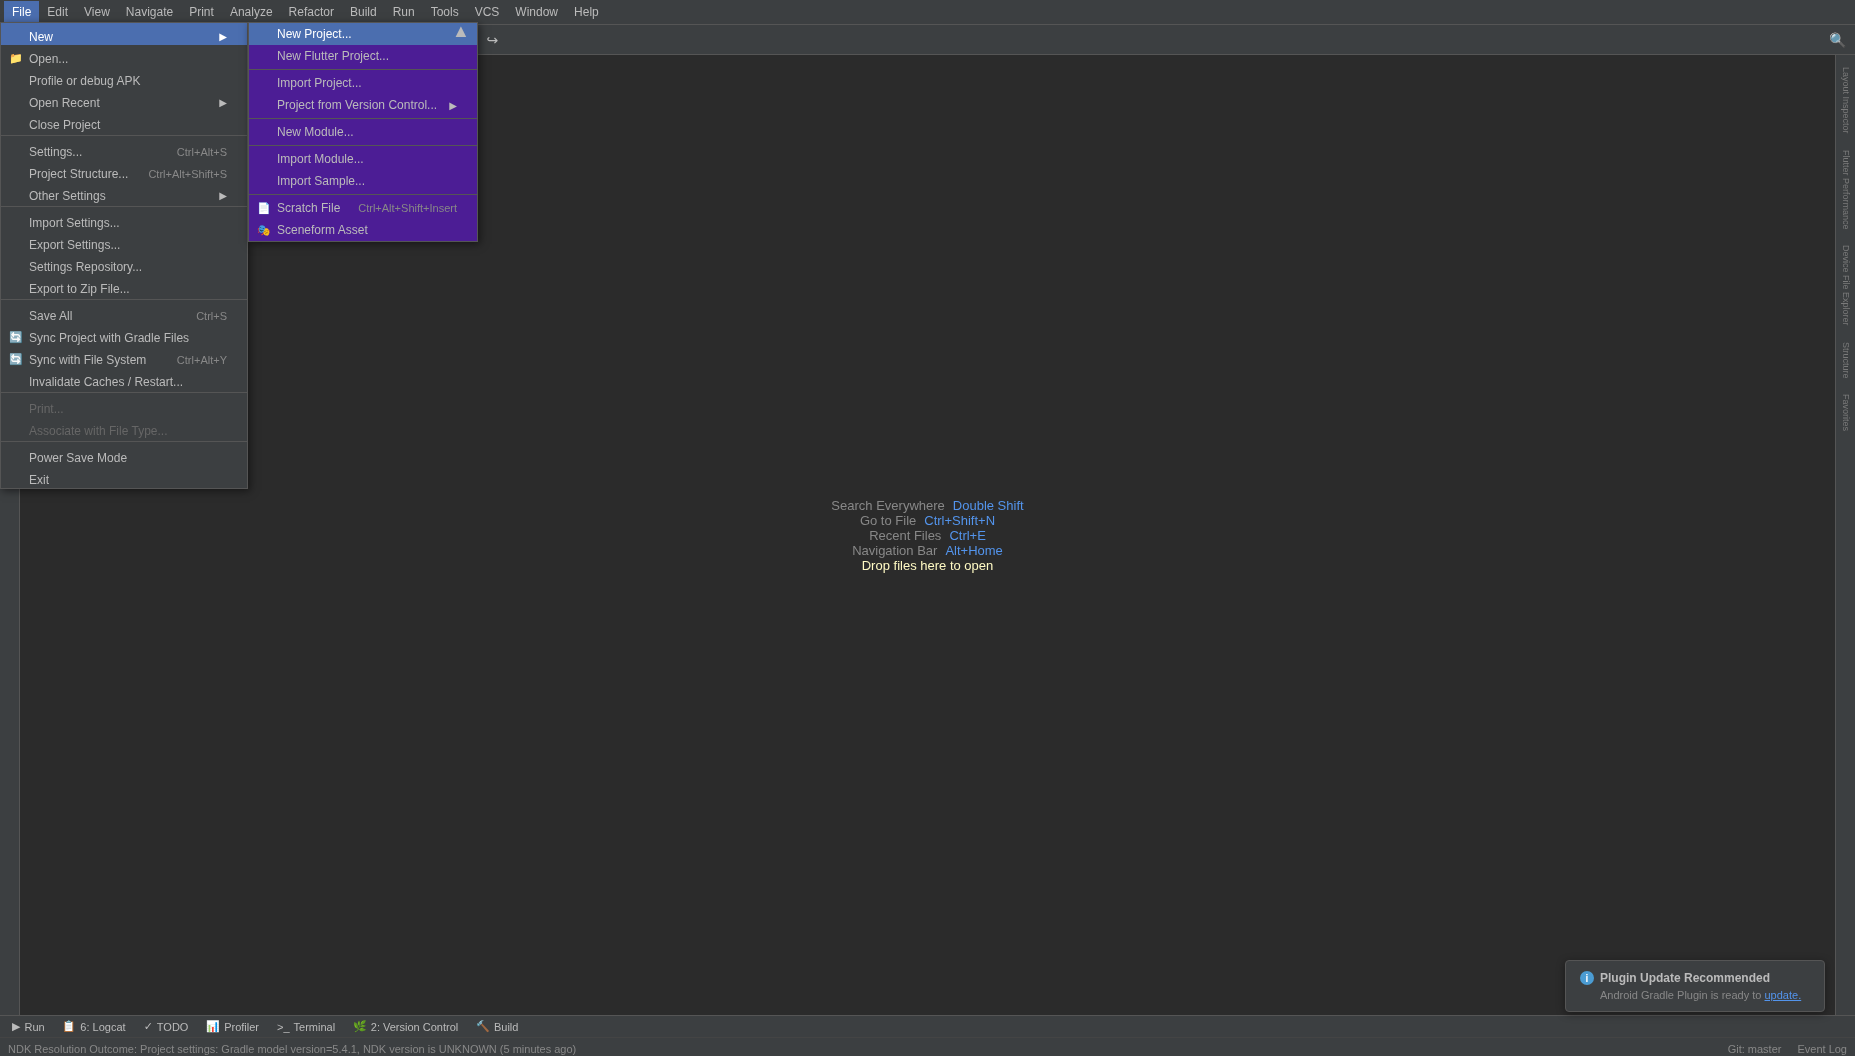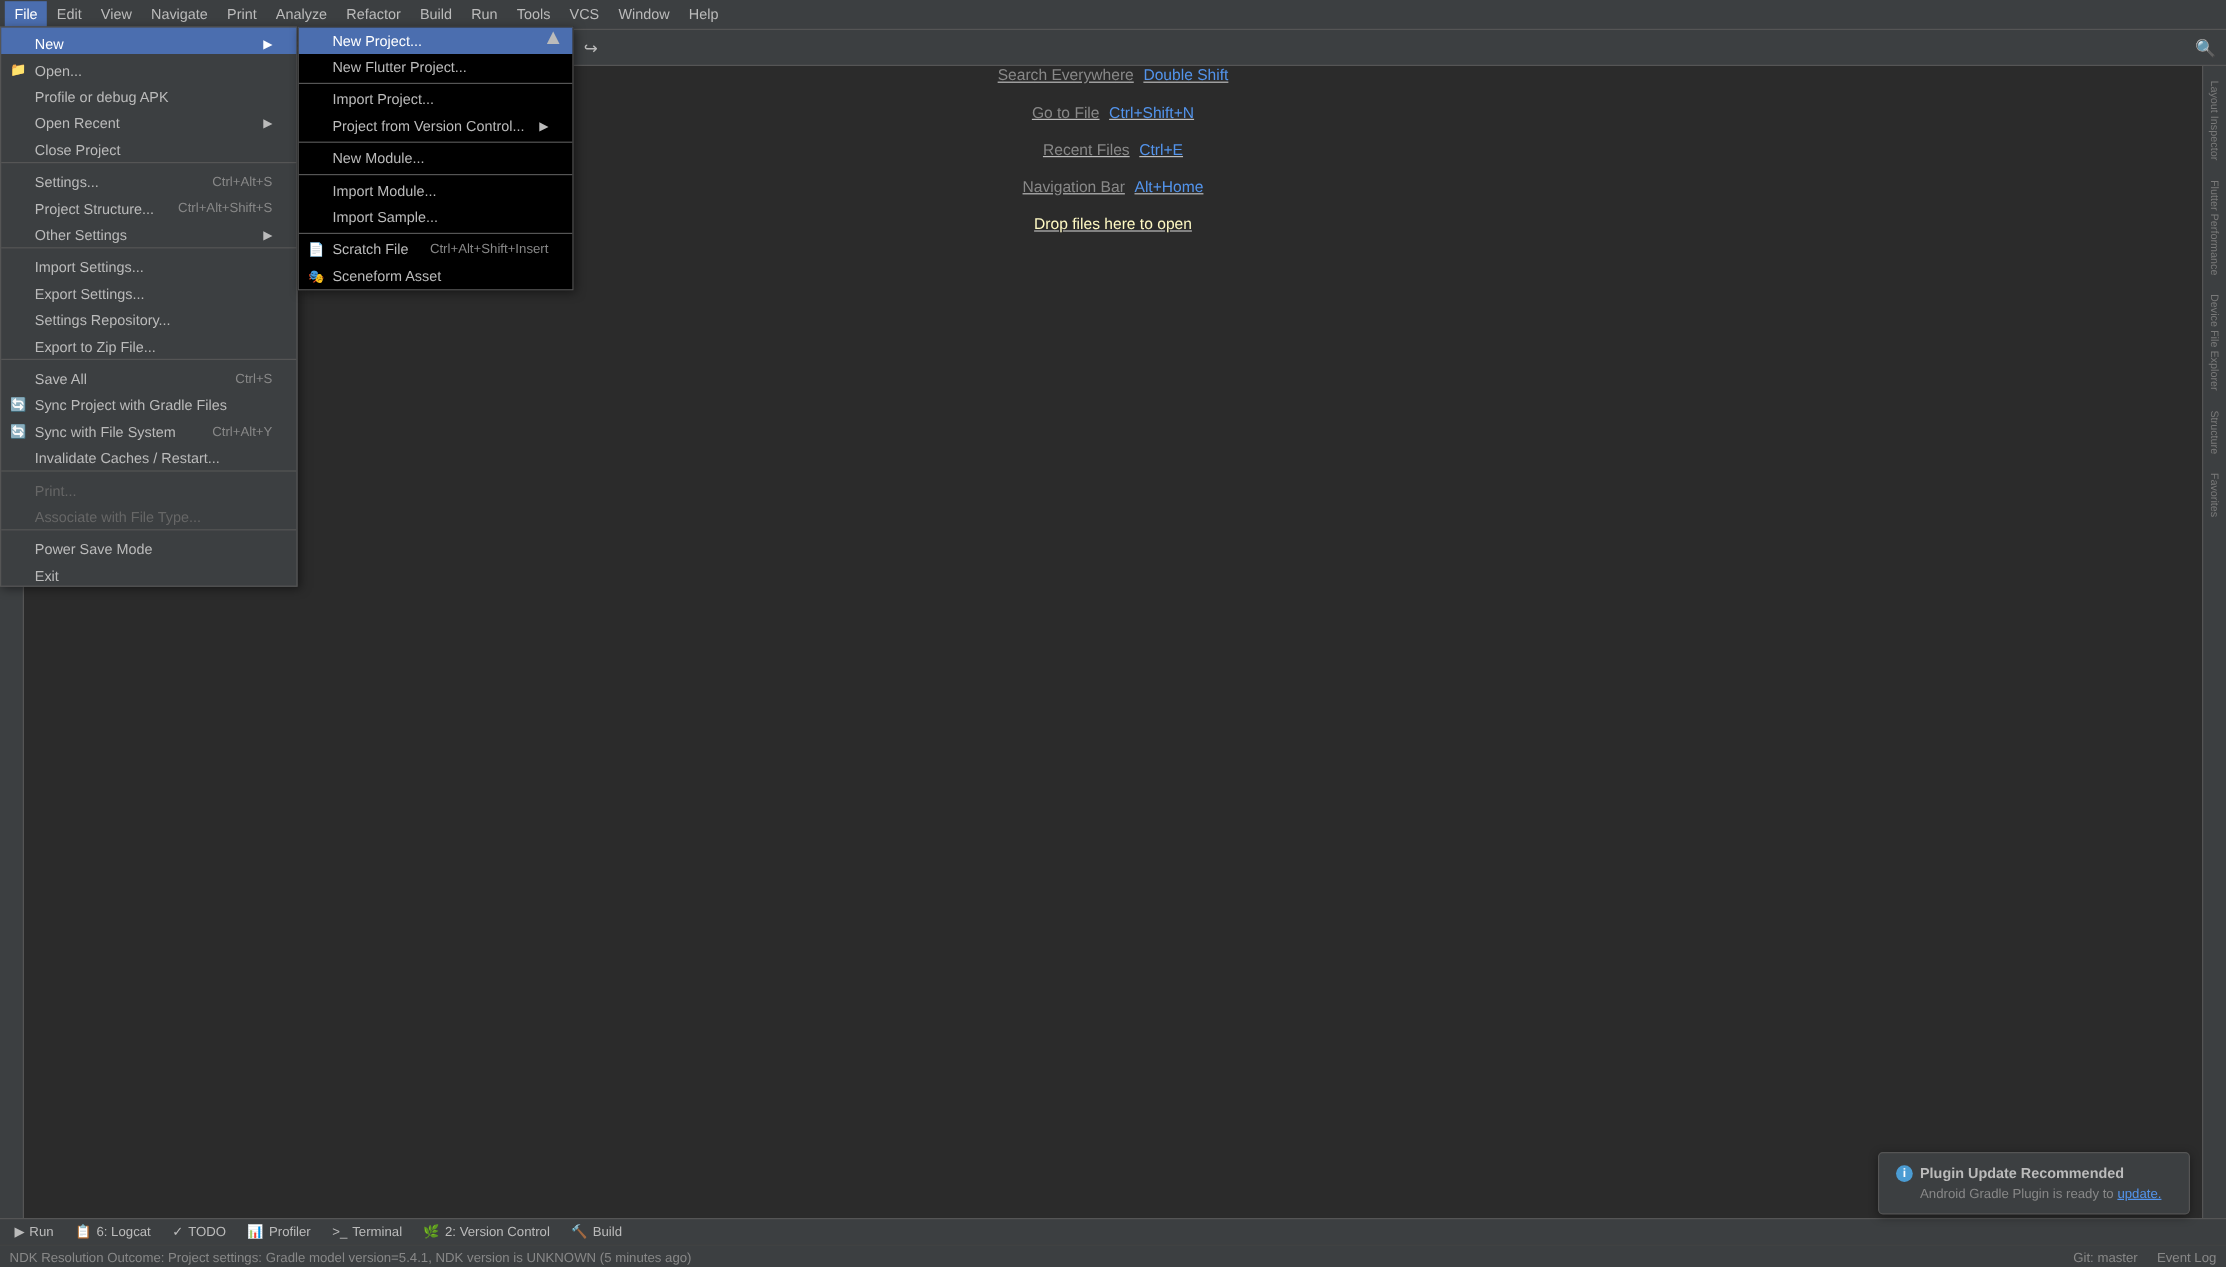--- a/index.html
+++ b/index.html
@@ -112,22 +112,21 @@
       cursor: pointer;
     }
 
     
     #editor-area {
       flex: 1;
       background: #2b2b2b;
       display: flex;
       flex-direction: column;
       align-items: center;
-      gap: 16px;
-      text-decoration: underline;
+      justify-content: center;
     }
 
     .hint-row {
       display: flex;
       align-items: center;
       gap: 8px;
       font-size: 13px;
       color: #888888;
     }
     .hint-label { color: #888888; }
@@ -282,21 +281,21 @@
       left: 8px;
       font-size: 11px;
     }
 
     
     #new-submenu {
       position: absolute;
       top: 22px;
       left: 248px;
       width: 230px;
-      background: #000000;
+      background: #4c1d95;
       border: 1px solid #555;
       box-shadow: 2px 2px 8px rgba(0,0,0,0.5);
       z-index: 1001;
     }
     .submenu-item {
       display: flex;
       align-items: center;
       padding: 3px 20px 3px 28px;
       cursor: pointer;
       font-size: 12px;

